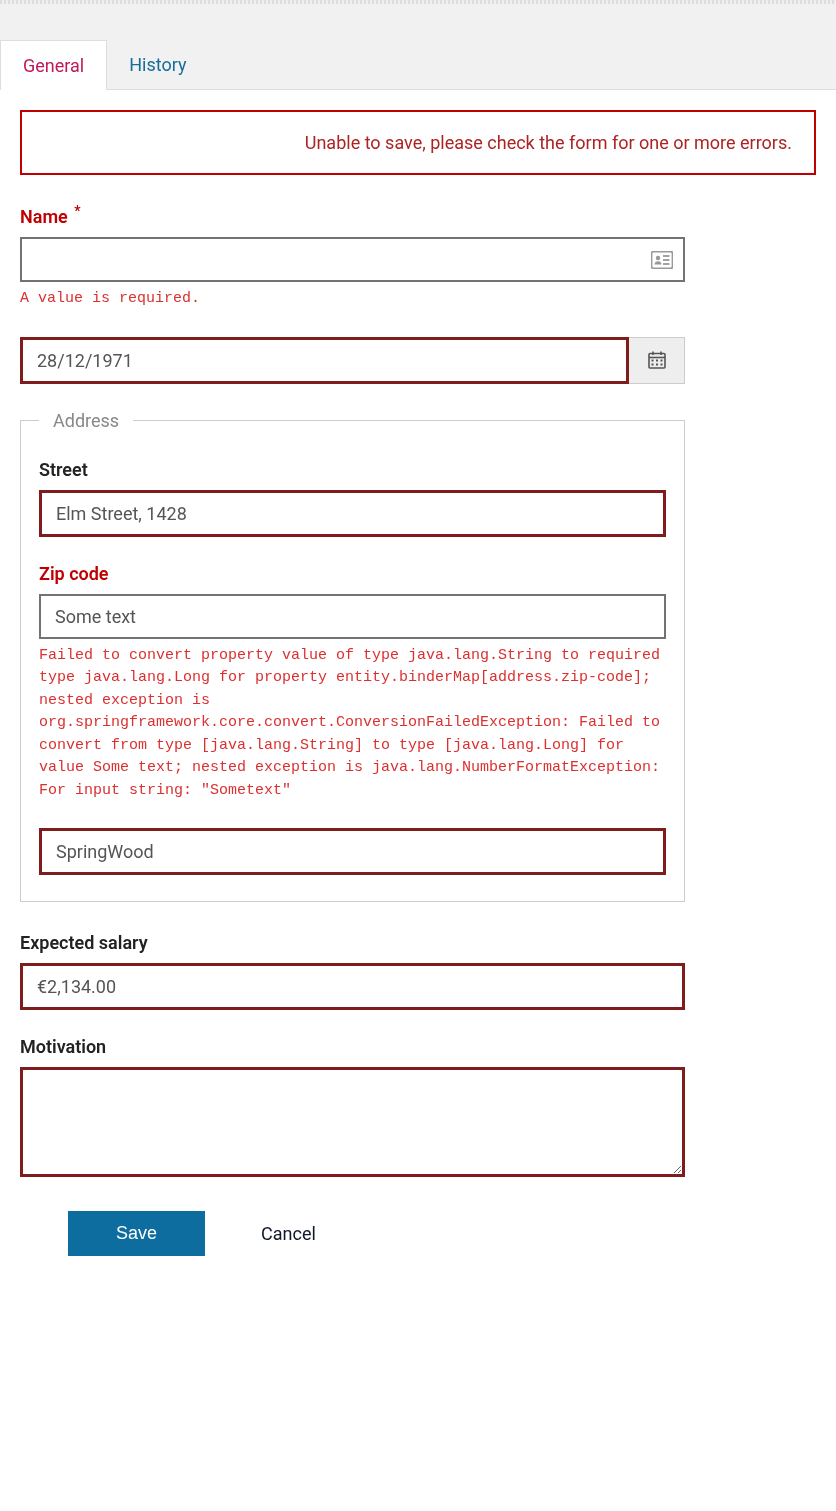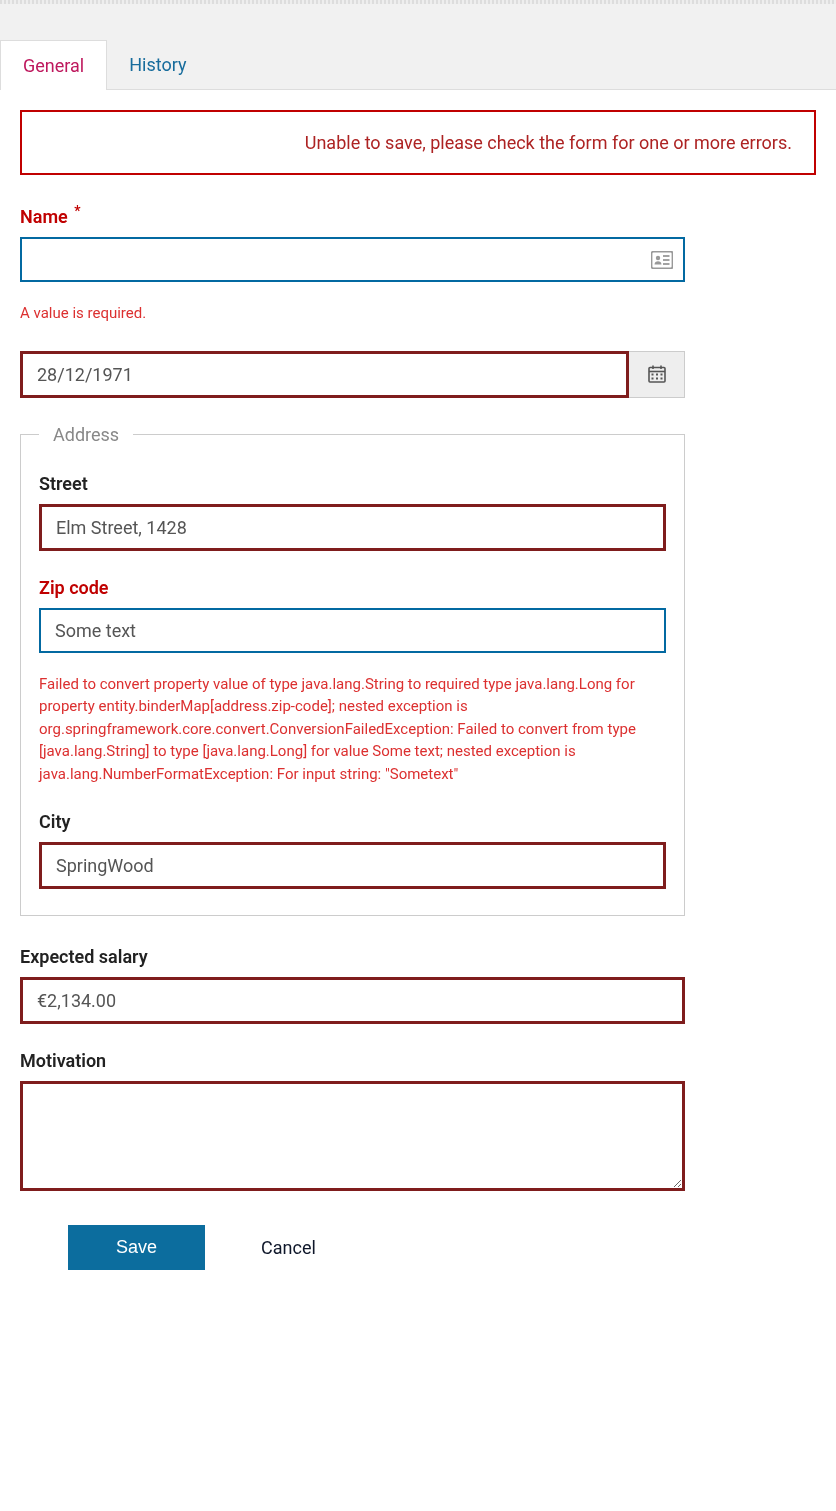--- a/index.html
+++ b/index.html
@@ -76,28 +76,29 @@
     .form-control {
       width: 100%;
       font-size: 18px;
       padding: 10px 14px;
       border: 3px solid #7f1d1d;
       background: #fff;
       color: #555;
       font-family: inherit;
     }
     .form-control.error {
-      border: 2px solid #0369a1;
+      border: 2px solid #737373;
       color: #555;
     }
     .help-block {
       color: #dc3030;
       font-size: 15px;
-      margin-top: 20px;
+      margin-top: 6px;
       line-height: 1.5;
+      font-family: Liberation Mono, monospace;
     }
     .input-addon {
       width: 56px;
       background: #eee;
       border: 1px solid #ccc;
       border-left: none;
       display: flex;
       align-items: center;
       justify-content: center;
       flex-shrink: 0;
@@ -215,21 +216,20 @@
       <input type="text" class="form-control" value="Elm Street, 1428" style="">
     </div>
 
     <div class="form-group">
       <label class="form-label error">Zip code</label>
       <input type="text" class="form-control error" value="Some text" style="">
       <div class="help-block">Failed to convert property value of type java.lang.String to required type java.lang.Long for property entity.binderMap[address.zip-code]; nested exception is org.springframework.core.convert.ConversionFailedException: Failed to convert from type [java.lang.String] to type [java.lang.Long] for value Some text; nested exception is java.lang.NumberFormatException: For input string: "Sometext"</div>
     </div>
 
     <div class="form-group" style="margin-bottom:8px;">
-      <label class="form-label">City</label>
       <input type="text" class="form-control" value="SpringWood" style="">
     </div>
   </fieldset>
 
   <div class="form-group full-width">
     <label class="form-label">Expected salary</label>
     <input type="text" class="form-control" value="€2,134.00" style="">
   </div>
 
   <div class="form-group full-width">

